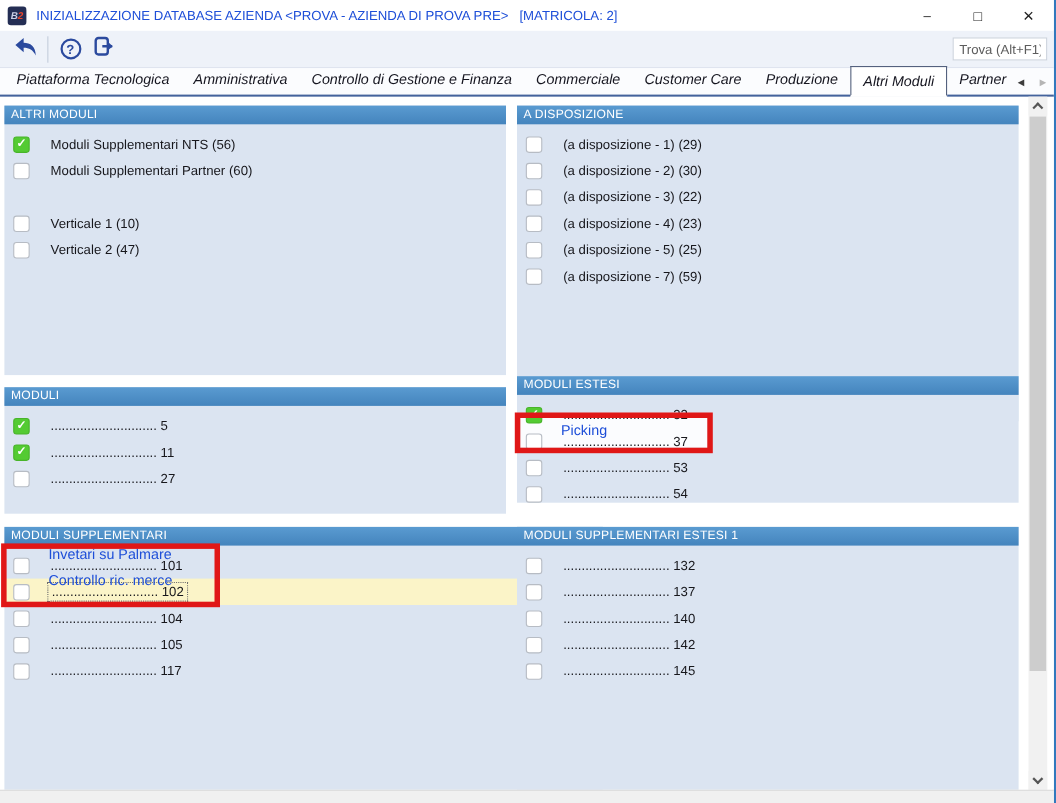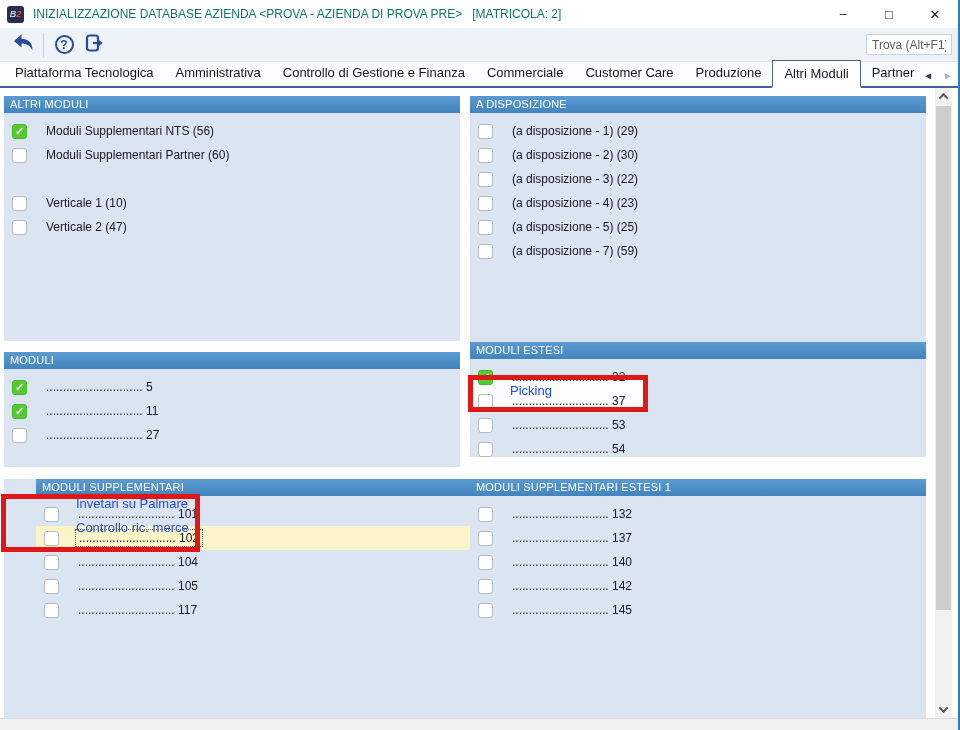--- a/index.html
+++ b/index.html
@@ -4,21 +4,21 @@
 <style>
   * { margin:0; padding:0; box-sizing:border-box; }
   html,body { width:960px; height:730px; overflow:hidden; font-family:"Liberation Sans", sans-serif; background:#fff; }
   .window { width:960px; height:730px; position:relative; background:#fff; border-right:2px solid #3279bd; }
 
   
   .titlebar { height:28px; display:flex; align-items:center; padding-left:7px; background:#fff; }
   .app-icon { width:17px; height:17px; background:#242e54; border-radius:3px; display:flex; align-items:center; justify-content:center; font-size:9px; font-weight:bold; letter-spacing:0; }
   .app-icon .b { color:#c9cfe4; font-style:italic; }
   .app-icon .num { color:#e8452c; font-style:italic; }
-  .titlebar .title { margin-left:9px; font-size:12px; color:#0f766e; white-space:pre; }
+  .titlebar .title { margin-left:9px; font-size:12px; color:#1d4ed8; white-space:pre; }
   .win-controls { margin-left:auto; display:flex; height:100%; }
   .win-btn { width:46px; height:28px; display:flex; align-items:center; justify-content:center; font-size:12px; color:#1c1c1c; cursor:default; }
   .win-btn.max { font-size:13px; }
   .win-btn.close { font-size:13px; }
 
   
   .toolbar { height:34px; background:#eef2f9; display:flex; align-items:center; padding:0 6px 0 8px; border-bottom:1px solid #dde3ee; }
   .tool-btn { width:30px; height:28px; display:flex; align-items:center; justify-content:center; }
   .tool-divider { width:1px; height:24px; background:#c4cddc; margin:0 5px; }
   .help-circle { width:19px; height:19px; border:2px solid #2b4a9e; border-radius:50%; display:flex; align-items:center; justify-content:center; font-size:12px; font-weight:bold; color:#2b4a9e; }
@@ -36,21 +36,21 @@
   
   .content { position:relative; width:100%; height:630px; background:#fff; }
 
   .panel { position:absolute; background:#dbe4f1; }
   .panel-header { height:17px; background:linear-gradient(#5a9bd1,#4484bd); color:#fff; font-size:11px; padding:2px 0 0 6px; letter-spacing:0.2px; }
   .panel-body { position:relative; padding-top:6px; }
   .pos-0 { left:4px;   top:8px;   width:456px; height:245px; }
   .pos-1 { left:470px; top:8px;   width:456px; height:287px; }
   .pos-2 { left:4px;   top:264px; width:456px; height:115px; }
   .pos-3 { left:470px; top:254px; width:456px; height:115px; }
-  .pos-4 { left:4px;   top:391px; width:544px; height:239px;padding-left:32px; }
+  .pos-4 { left:4px;   top:391px; width:544px; height:239px; }
   .pos-5 { left:470px; top:391px; width:456px; height:239px; }
 
   .row { height:24px; display:flex; align-items:center; position:relative; }
   .row.hl { background:#fbf4c8; }
   .row.spacer { }
   .cb { width:15px; height:15px; margin-left:8px; background:#fff; border:1px solid #b7bcc4; border-radius:3px; flex:0 0 15px; font-size:11px; line-height:12px; text-align:center; color:#fff; }
   .cb.checked { background:#54cb33; border-color:#48b42a; font-weight:bold; }
   .lbl { margin-left:19px; font-size:12px; color:#17171c; white-space:pre; }
   .lbl.focus { margin-left:16px; padding:1px 3px; border:1px dotted #6e6e6e; }
   .annotation { position:absolute; left:40px; top:-6px; font-size:13px; color:#1d4ed8; z-index:3; white-space:nowrap; }
@@ -109,21 +109,21 @@
             <rect x="3" y="2.5" width="11" height="15" rx="2.5" fill="none" stroke="#2b4a9e" stroke-width="2.2"></rect>
             <path d="M9 10 h9" stroke="#2b4a9e" stroke-width="2.2"></path>
             <path d="M14.5 6.5 L18.5 10 L14.5 13.5 Z" fill="#2b4a9e"></path>
           </svg>
       </span>
     </div>
     <input class="find-box" type="text" placeholder="Trova (Alt+F1)" style="">
   </div>
 
   <div class="tabbar">
-    <div id="tabs" style="display:flex; align-items:center;">
+    <div id="tabs" style="display:flex; align-items:flex-start;font-style:italic;">
         <div class="tab">Piattaforma Tecnologica</div>
         <div class="tab">Amministrativa</div>
         <div class="tab">Controllo di Gestione e Finanza</div>
         <div class="tab">Commerciale</div>
         <div class="tab">Customer Care</div>
         <div class="tab">Produzione</div>
         <div class="tab active">Altri Moduli</div>
         <div class="tab">Partner</div>
       </div>
     <div class="tab-nav">

